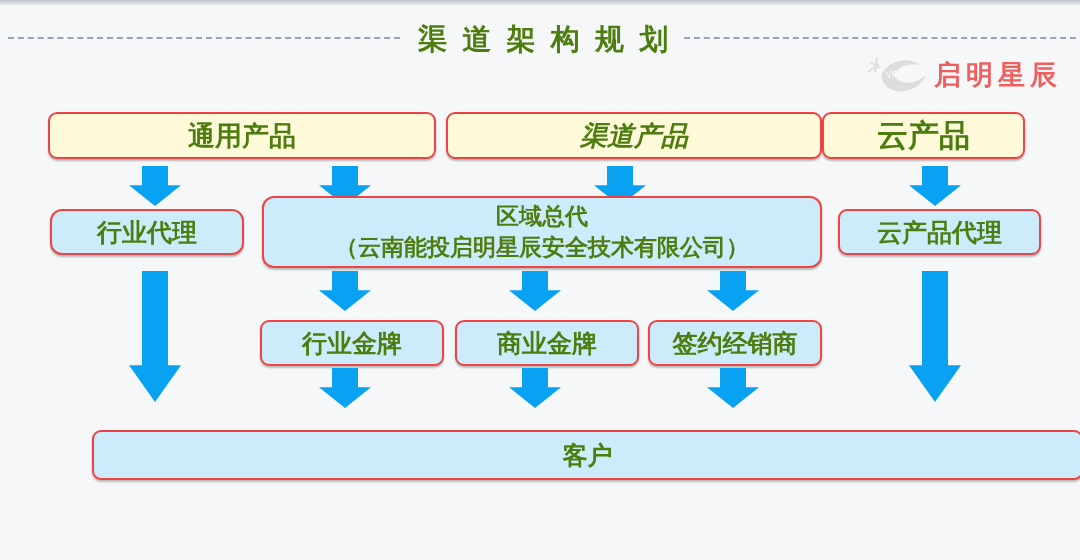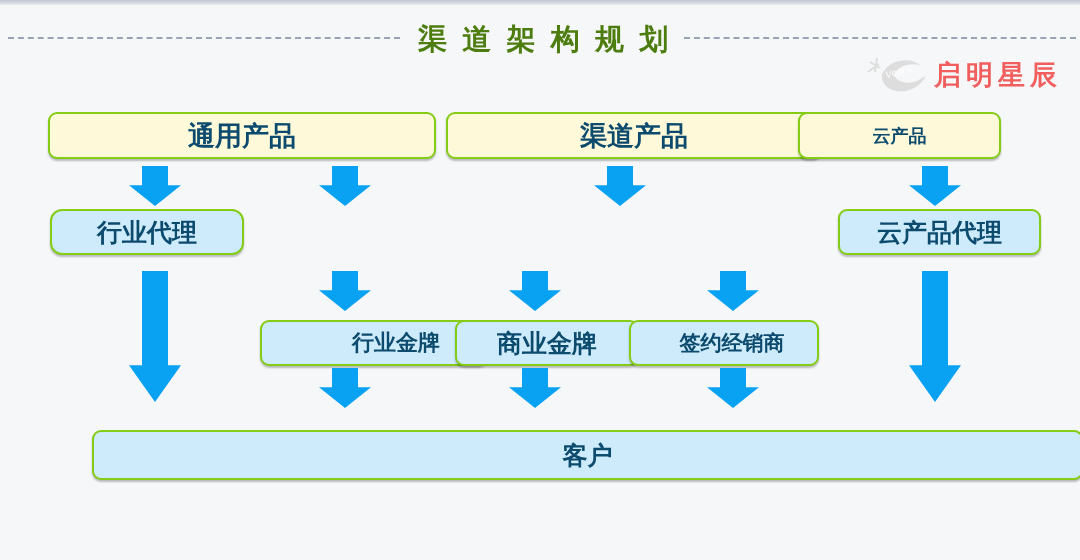--- a/index.html
+++ b/index.html
@@ -19,37 +19,37 @@
     position:absolute;left:392px;top:20px;width:306px;text-align:center;
     font-family:"Liberation Serif","DejaVu Serif",serif;
     font-size:29px;font-weight:700;color:#4d7c0f;letter-spacing:4px;white-space:nowrap;
   }
   
   #logo{position:absolute;top:52px;right:18px;display:flex;align-items:center;gap:6px;opacity:.85;}
   #logo-text{font-size:27px;font-weight:700;color:#ef4444;letter-spacing:5px;white-space:nowrap;}
   
   .box{
     position:absolute;display:flex;align-items:center;justify-content:center;
-    border:2px solid #84cc16;border-radius:9px;
+    border:2px solid #ef4444;border-radius:9px;
     box-shadow:0 2px 2px rgba(0,0,0,.25);
     font-family:"Liberation Serif","DejaVu Serif",serif;
-    font-weight:600;color:#0c4a6e;text-align:center;white-space:nowrap;
+    font-weight:600;color:#4d7c0f;text-align:center;white-space:nowrap;
   }
   .cream{background:#fdf9d9;}
   .blue{background:#cdebfa;}
   #box-general{left:48px;top:112px;width:384px;height:43px;font-size:27px;}
-  #box-channel{left:446px;top:112px;width:372px;height:43px;font-size:27px;}
-  #box-cloud{left:798px;top:112px;width:199px;height:43px;font-size:18px;text-align:center;}
+  #box-channel{left:446px;top:112px;width:372px;height:43px;font-size:27px;font-style:italic;}
+  #box-cloud{left:822px;top:112px;width:199px;height:43px;font-size:31px;text-align:center;}
   #box-industry-agent{left:50px;top:209px;width:190px;height:42px;font-size:25px;border-radius:12px;}
   #box-regional{left:262px;top:196px;width:556px;height:68px;flex-direction:column;
     font-size:23px;line-height:31px;border-radius:12px;}
   #box-cloud-agent{left:838px;top:209px;width:199px;height:42px;font-size:25px;}
-  #box-industry-gold{left:260px;top:320px;width:180px;height:42px;font-size:22px;padding-left:44px;}
+  #box-industry-gold{left:260px;top:320px;width:180px;height:42px;font-size:25px;}
   #box-commercial-gold{left:455px;top:320px;width:180px;height:42px;font-size:25px;}
-  #box-dealer{left:629px;top:320px;width:170px;height:42px;font-size:21px;padding-left:16px;}
+  #box-dealer{left:648px;top:320px;width:170px;height:42px;font-size:25px;}
   #box-customer{left:50px;top:430px;width:987px;height:46px;font-size:25px;margin-left:42px;}
   
   .arrow{position:absolute;background:#09a2f3;}
   .arrow-s{width:52px;height:40px;
     clip-path:polygon(25% 0,75% 0,75% 48%,100% 48%,50% 100%,0 48%,25% 48%);}
   .arrow-l{width:52px;height:131px;
     clip-path:polygon(25% 0,75% 0,75% 72%,100% 72%,50% 100%,0 72%,25% 72%);}
   .r12{top:166px;} .r23{top:271px;} .r3b{top:368px;} .long{top:271px;}
   #a-general-industry{left:129px;} #a-general-regional{left:319px;}
   #a-channel-regional{left:594px;} #a-cloud-cloudagent{left:909px;}
@@ -81,20 +81,24 @@
   <div id="box-general" class="box cream">通用产品</div>
   <div id="box-channel" class="box cream">渠道产品</div>
   <div id="box-cloud" class="box cream">云产品</div>
 
   <div id="a-general-industry" class="arrow arrow-s r12"></div>
   <div id="a-general-regional" class="arrow arrow-s r12"></div>
   <div id="a-channel-regional" class="arrow arrow-s r12"></div>
   <div id="a-cloud-cloudagent" class="arrow arrow-s r12"></div>
 
   <div id="box-industry-agent" class="box blue">行业代理</div>
+  <div id="box-regional" class="box blue">
+    <div>区域总代</div>
+    <div>（云南能投启明星辰安全技术有限公司）</div>
+  </div>
   <div id="box-cloud-agent" class="box blue">云产品代理</div>
 
   <div id="a-regional-igold" class="arrow arrow-s r23"></div>
   <div id="a-regional-cgold" class="arrow arrow-s r23"></div>
   <div id="a-regional-dealer" class="arrow arrow-s r23"></div>
   <div id="a-iagent-customer" class="arrow arrow-l long"></div>
   <div id="a-cagent-customer" class="arrow arrow-l long"></div>
 
   <div id="box-industry-gold" class="box blue">行业金牌</div>
   <div id="box-commercial-gold" class="box blue">商业金牌</div>

